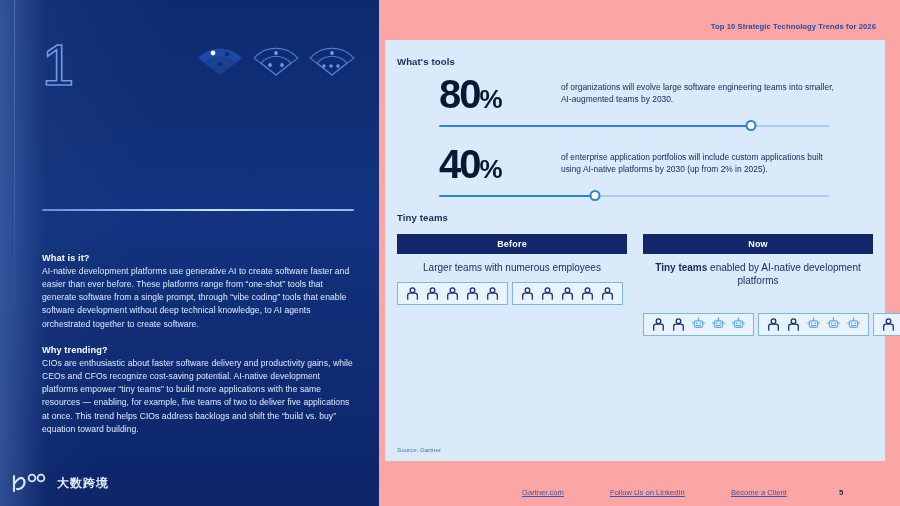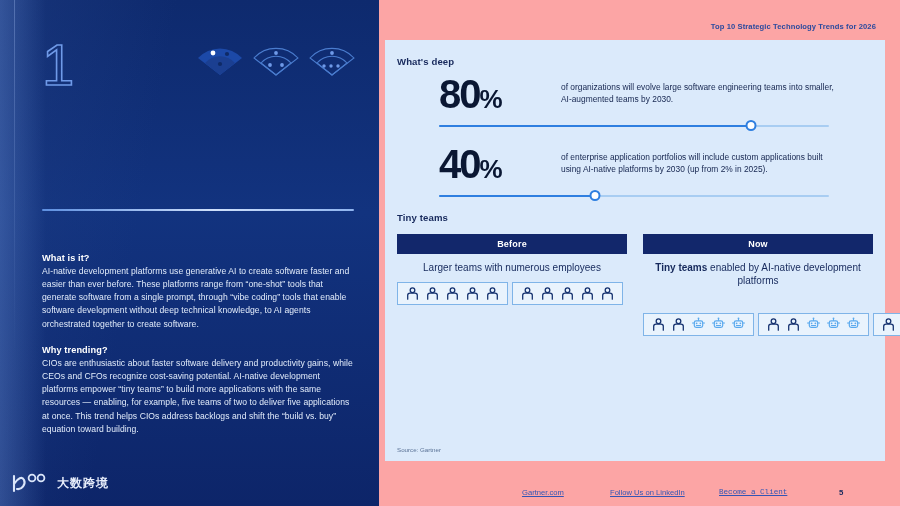--- a/index.html
+++ b/index.html
@@ -130,21 +130,21 @@
   }
 
   
   .footer{
     position:absolute; left:0; bottom:14px; width:521px;
     display:flex; align-items:center; justify-content:flex-start; gap:0;
   }
   .f-link{ color:#3355b5; font-size:7.6px; }
   .f-1{ position:absolute; left:143px; }
   .f-2{ position:absolute; left:231px; }
-  .f-3{ position:absolute; left:340px;font-family:Liberation Mono, monospace; }
+  .f-3{ position:absolute; left:352px; }
   .f-page{ position:absolute; left:460px; color:#16295c; font-size:7.8px; font-weight:700; }
 </style>
 </head>
 <body>
 
 <div class="left-panel">
 
   <div class="num-1">1</div>
 
   <div class="fan-row">
@@ -196,21 +196,21 @@
   </div>
 </div>
 
 <div class="right-side">
 
   <div class="kicker">Top 10 Strategic Technology Trends for 2026</div>
 
   <div class="blue-card">
 
     <div class="stats">
-      <div class="card-title">What's deep</div>
+      <div class="card-title">What's tools</div>
 
       <div style="height:8px"></div>
 
       <div class="stat-row">
         <div class="stat-pct"><span>80</span><span class="sm">%</span></div>
         <div class="stat-desc">of organizations will evolve large software engineering teams into smaller, AI-augmented teams by 2030.</div>
       </div>
       <div class="slider">
         <div class="track"></div>
         <div class="fill" style="width: 80%;"></div>

